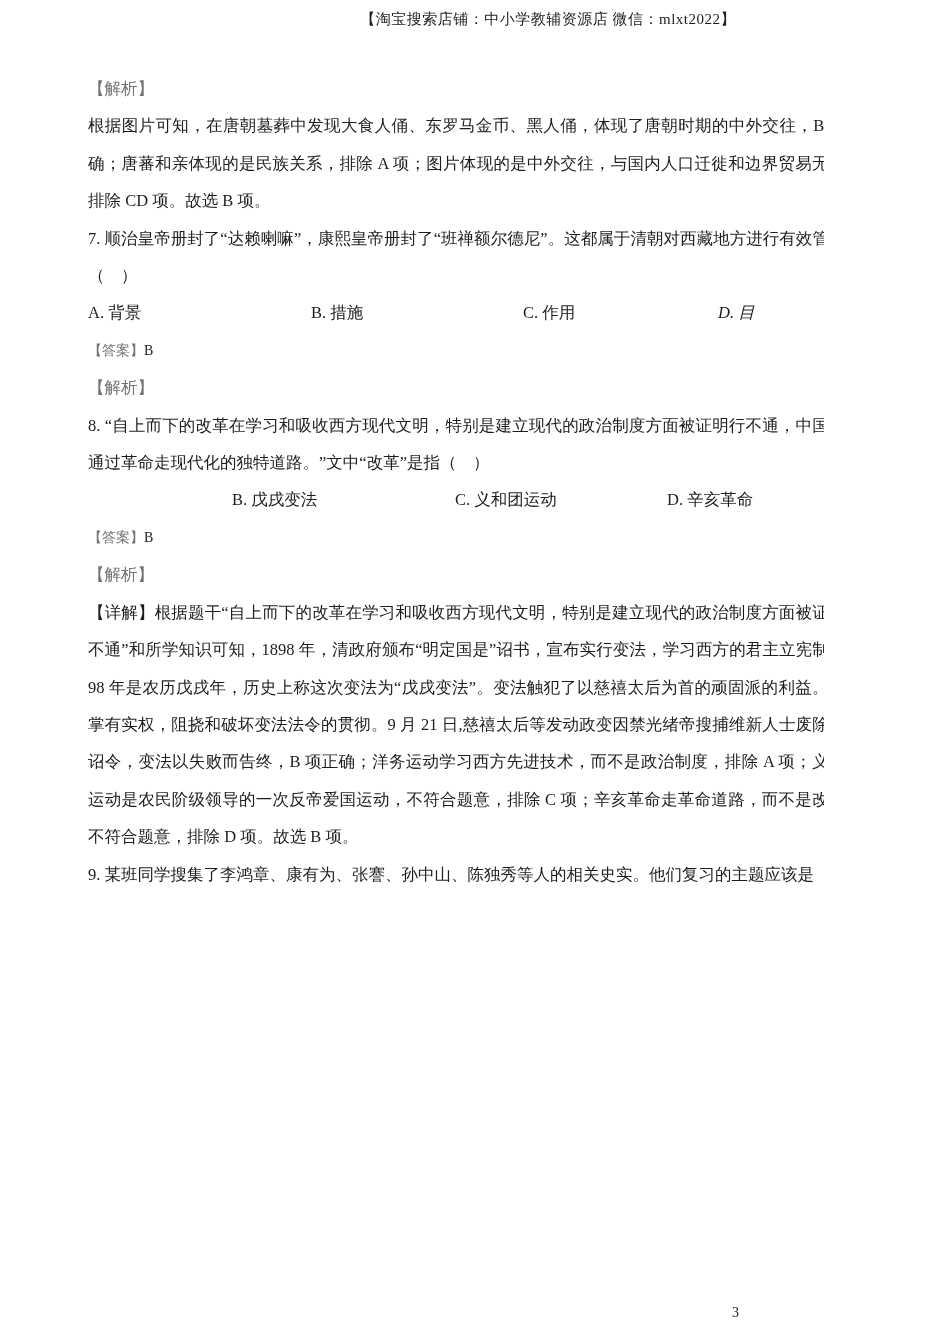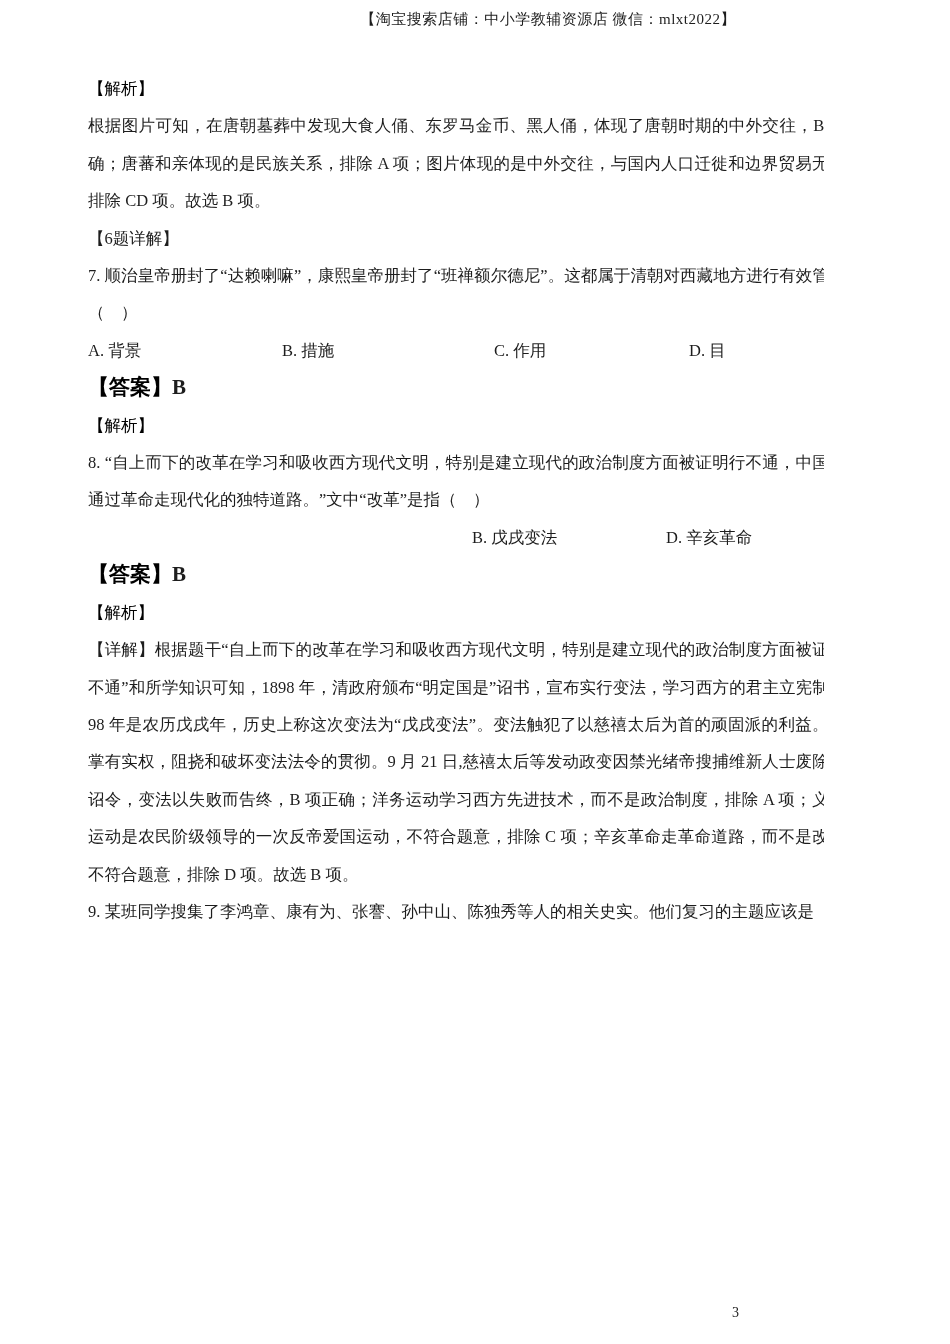--- a/index.html
+++ b/index.html
@@ -28,34 +28,34 @@
     width: 774px;
   }
   .line, .para {
     margin: 0;
     font-size: 16.5px;
     line-height: 37.4px;
     text-align: justify;
     text-justify: inter-ideograph;
     word-break: break-all;
   }
-  .blue { color: #000000; }
+  .blue { color: #737373; }
   .options {
     display: flex;
     margin: 0;
     font-size: 16.5px;
     line-height: 37.4px;
     justify-content: flex-end;
   }
   .options .opt { display: block; }
   .options .opt:nth-child(1) { width: 194px; }
-  .options .opt:nth-child(2) { width: 196px; }
+  .options .opt:nth-child(2) { width: 196px; margin-left: 29px; }
   .options .opt:nth-child(3) { width: 195px; margin-left: 16px; }
-  .options .opt:nth-child(4) { flex: 1; }
-  .answer-line { margin: 0; font-size: 21px; line-height: 37.4px; font-weight: bold; }
+  .options .opt:nth-child(4) { flex: 1; font-style: italic; }
+  .answer-line { margin: 0; font-size: 14px; line-height: 37.4px; }
   .page-number {
     position: absolute;
     right: 85px;
     top: 1305px;
     font-size: 14px;
     color: #1d1d1d;
   }
 </style>
 </head>
 <body>
@@ -64,21 +64,20 @@
 
   <div class="watermark">【淘宝搜索店铺：中小学教辅资源店 微信：mlxt2022】</div>
 
   <div class="content">
 
     <p class="line blue">【解析】</p>
 
 
     <p class="para">根据图片可知，在唐朝墓葬中发现大食人俑、东罗马金币、黑人俑，体现了唐朝时期的中外交往，B 项正确；唐蕃和亲体现的是民族关系，排除 A 项；图片体现的是中外交往，与国内人口迁徙和边界贸易无关，排除 CD 项。故选 B 项。</p>
 
-    <p class="line">【6题详解】</p>
 
 
     <p class="para">7. 顺治皇帝册封了“达赖喇嘛”，康熙皇帝册封了“班禅额尔德尼”。这都属于清朝对西藏地方进行有效管辖的（　）</p>
 
     <div class="options">
       <span class="opt">A. 背景</span>
       <span class="opt">B. 措施</span>
       <span class="opt">C. 作用</span>
       <span class="opt">D. 目</span>
     </div>
@@ -87,20 +86,21 @@
       <span class="blue">【答案】</span><span>B</span>
     </p>
 
     <p class="line blue">【解析】</p>
 
 
     <p class="para">8. “自上而下的改革在学习和吸收西方现代文明，特别是建立现代的政治制度方面被证明行不通，中国必须通过革命走现代化的独特道路。”文中“改革”是指（　）</p>
 
     <div class="options">
       <span class="opt">B. 戊戌变法</span>
+      <span class="opt">C. 义和团运动</span>
       <span class="opt">D. 辛亥革命</span>
     </div>
 
     <p class="answer-line">
       <span class="blue">【答案】</span><span>B</span>
     </p>
 
     <p class="line blue">【解析】</p>
 
     <p class="para">【详解】根据题干“自上而下的改革在学习和吸收西方现代文明，特别是建立现代的政治制度方面被证明行不通”和所学知识可知，1898 年，清政府颁布“明定国是”诏书，宣布实行变法，学习西方的君主立宪制，1898 年是农历戊戌年，历史上称这次变法为“戊戌变法”。变法触犯了以慈禧太后为首的顽固派的利益。他们掌有实权，阻挠和破坏变法法令的贯彻。9 月 21 日,慈禧太后等发动政变因禁光绪帝搜捕维新人士废除变法诏令，变法以失败而告终，B 项正确；洋务运动学习西方先进技术，而不是政治制度，排除 A 项；义和团运动是农民阶级领导的一次反帝爱国运动，不符合题意，排除 C 项；辛亥革命走革命道路，而不是改革，不符合题意，排除 D 项。故选 B 项。</p>

